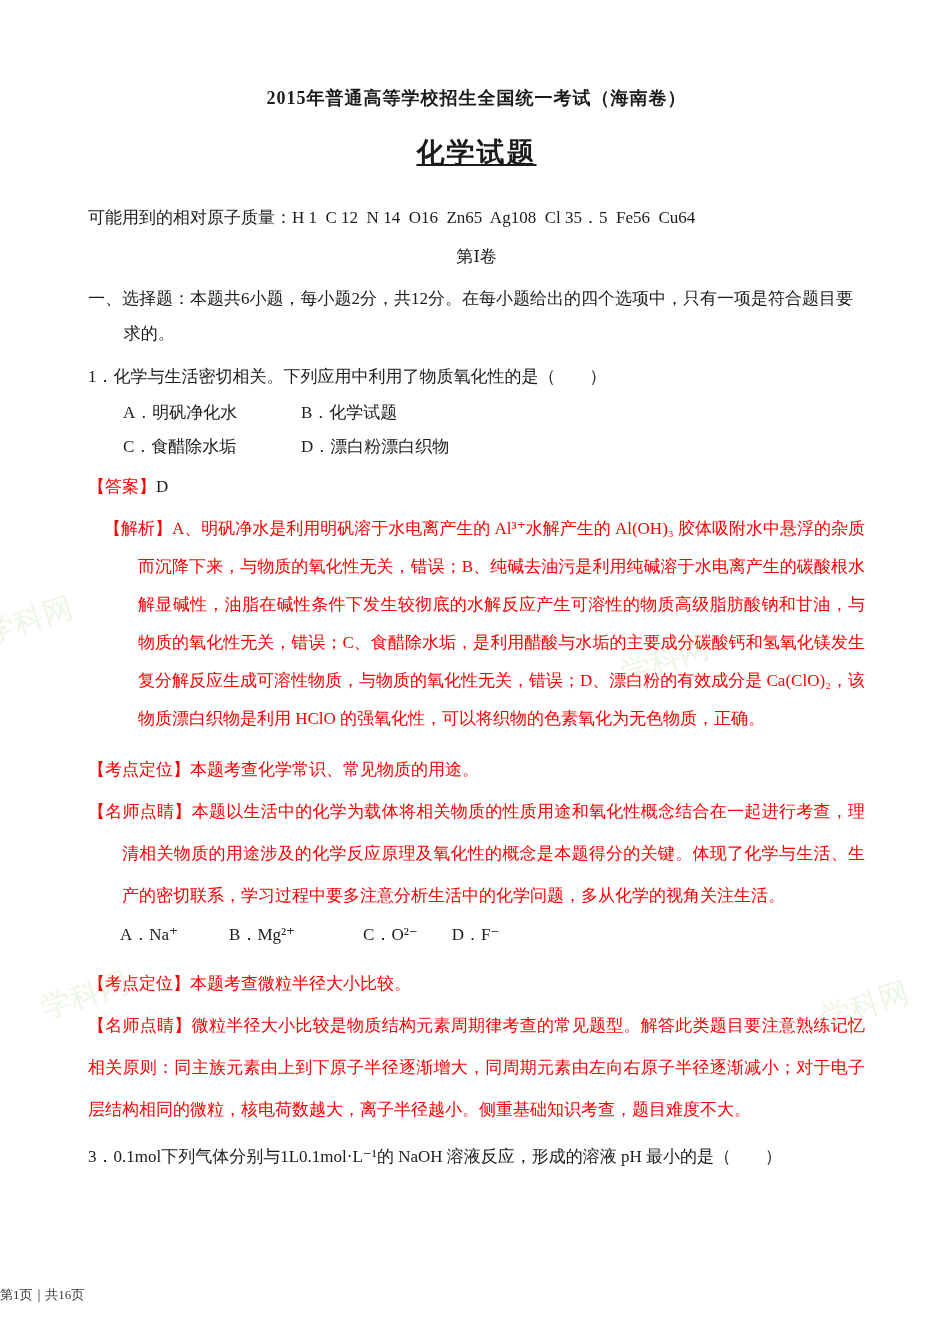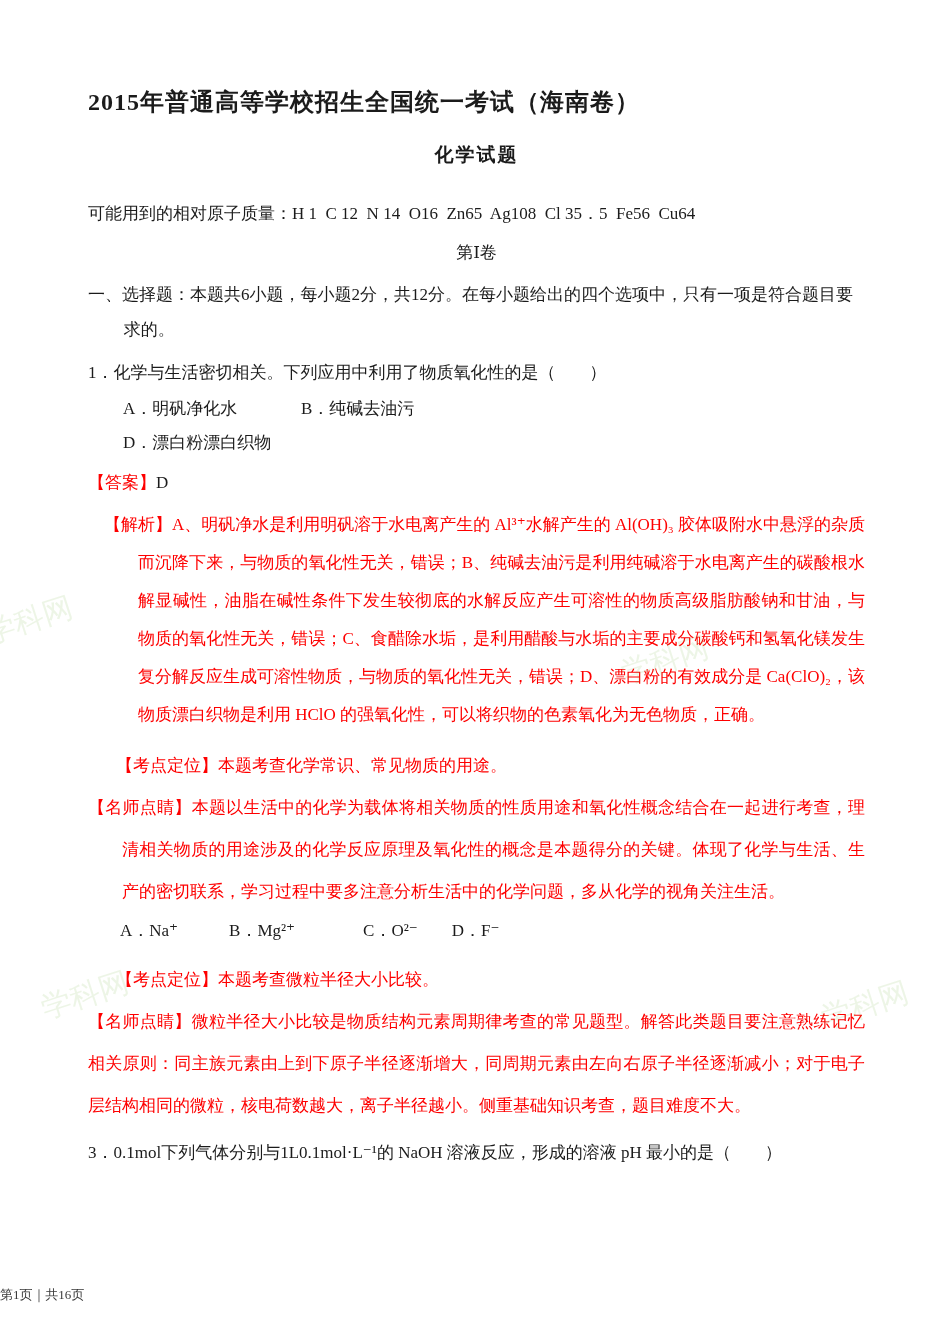--- a/index.html
+++ b/index.html
@@ -3,36 +3,36 @@
 <meta charset="utf-8">
 <style>
   * { margin:0; padding:0; box-sizing:border-box; }
   html, body { background:#ffffff; }
   body {
     width:950px; height:1344px; position:relative; overflow:hidden;
     font-family:"Liberation Serif","DejaVu Serif",serif;
     color:#1b1b1b; font-size:17px;
   }
   .page { position:absolute; inset:0; padding:86px 85px 0 88px; }
-  .title { text-align:left; font-size:24px; font-weight:bold; letter-spacing:1px; }
-  .subtitle { text-align:center; font-size:19px; font-weight:bold; margin-top:24px; letter-spacing:2px; }
+  .title { text-align:center; font-size:18px; font-weight:bold; letter-spacing:1px; }
+  .subtitle { text-align:center; font-size:28px; font-weight:bold; margin-top:24px; letter-spacing:2px;text-decoration:underline; }
   .masses { margin-top:34px; white-space:pre-wrap; }
   .volume { text-align:center; margin-top:16px; }
   .intro { margin-top:13px; line-height:35px; padding-left:2.1em; text-indent:-2.1em; }
   .stem { margin-top:8px; line-height:35px; }
   .opt-grid { margin:2px 0 0 35px; display:grid; grid-template-columns:178px 1fr; line-height:34px; }
   .opts-inline { margin:0 0 0 32px; line-height:35px; white-space:pre-wrap; }
   .answer-line { margin-top:6px; line-height:34px; }
   .red { color:var(--accent-red,#fe0000); }
   .answer-letter { color:#1b1b1b; }
   .analysis {
     color:var(--accent-red,#fe0000); margin-top:6px; line-height:38px;
     padding-left:2em; text-indent:-2em; text-align:justify;margin-left:16px;
   }
-  .kaodian { color:var(--accent-red,#fe0000); margin-top:14px; line-height:35px;margin-left:28px; }
+  .kaodian { color:var(--accent-red,#fe0000); margin-top:14px; line-height:35px; }
   .mingshi {
     color:var(--accent-red,#fe0000); margin-top:4px; line-height:42px;
     padding-left:2em; text-indent:-2em; text-align:justify;
   }
   .mingshi.no-hang { padding-left:0; text-indent:0; }
   .footer {
     position:absolute; left:0; right:0; bottom:40px;
     font-size:13px; color:#3a3a3a;
   }
   .watermark {
@@ -54,21 +54,22 @@
   <h1 class="title">2015年普通高等学校招生全国统一考试（海南卷）</h1>
   <h2 class="subtitle">化学试题</h2>
 
   <p class="masses">可能用到的相对原子质量：H 1  C 12  N 14  O16  Zn65  Ag108  Cl 35．5  Fe56  Cu64</p>
   <div class="volume">第Ⅰ卷</div>
   <p class="intro">一、选择题：本题共6小题，每小题2分，共12分。在每小题给出的四个选项中，只有一项是符合题目要求的。</p>
 
   <p class="stem">1．化学与生活密切相关。下列应用中利用了物质氧化性的是（　　）</p>
   <div class="opt-grid">
     <span class="opt">A．明矾净化水</span>
-    <span class="opt">B．纯碱去油污</span>
+    <span class="opt">B．化学试题</span>
+    <span class="opt">C．食醋除水垢</span>
     <span class="opt">D．漂白粉漂白织物</span>
   </div>
   <p class="answer-line"><span class="red">【答案】</span><span class="answer-letter">D</span></p>
   <p class="analysis">【解析】A、明矾净水是利用明矾溶于水电离产生的 Al³⁺水解产生的 Al(OH)₃ 胶体吸附水中悬浮的杂质而沉降下来，与物质的氧化性无关，错误；B、纯碱去油污是利用纯碱溶于水电离产生的碳酸根水解显碱性，油脂在碱性条件下发生较彻底的水解反应产生可溶性的物质高级脂肪酸钠和甘油，与物质的氧化性无关，错误；C、食醋除水垢，是利用醋酸与水垢的主要成分碳酸钙和氢氧化镁发生复分解反应生成可溶性物质，与物质的氧化性无关，错误；D、漂白粉的有效成分是 Ca(ClO)₂，该物质漂白织物是利用 HClO 的强氧化性，可以将织物的色素氧化为无色物质，正确。</p>
   <p class="kaodian">【考点定位】本题考查化学常识、常见物质的用途。</p>
   <p class="mingshi">【名师点睛】本题以生活中的化学为载体将相关物质的性质用途和氧化性概念结合在一起进行考查，理清相关物质的用途涉及的化学反应原理及氧化性的概念是本题得分的关键。体现了化学与生活、生产的密切联系，学习过程中要多注意分析生活中的化学问题，多从化学的视角关注生活。</p>
 
   <p class="opts-inline">A．Na⁺　　　B．Mg²⁺　　　　C．O²⁻　　D．F⁻</p>
   <p class="kaodian">【考点定位】本题考查微粒半径大小比较。</p>
   <p class="mingshi no-hang">【名师点睛】微粒半径大小比较是物质结构元素周期律考查的常见题型。解答此类题目要注意熟练记忆相关原则：同主族元素由上到下原子半径逐渐增大，同周期元素由左向右原子半径逐渐减小；对于电子层结构相同的微粒，核电荷数越大，离子半径越小。侧重基础知识考查，题目难度不大。</p>

